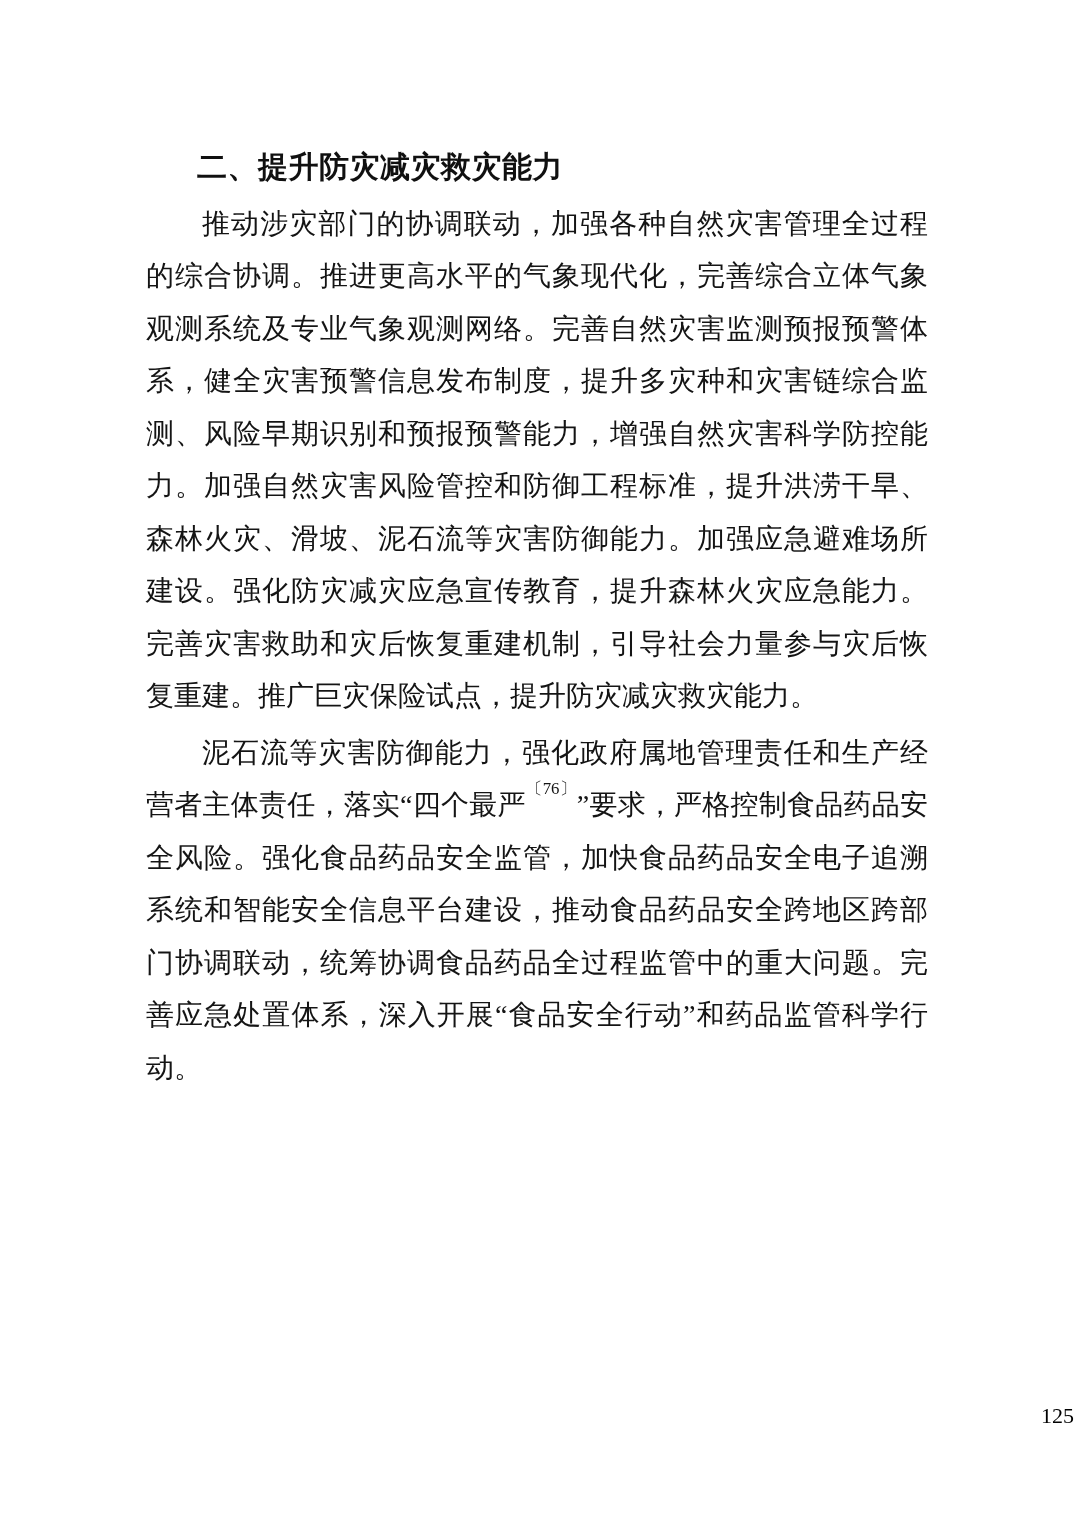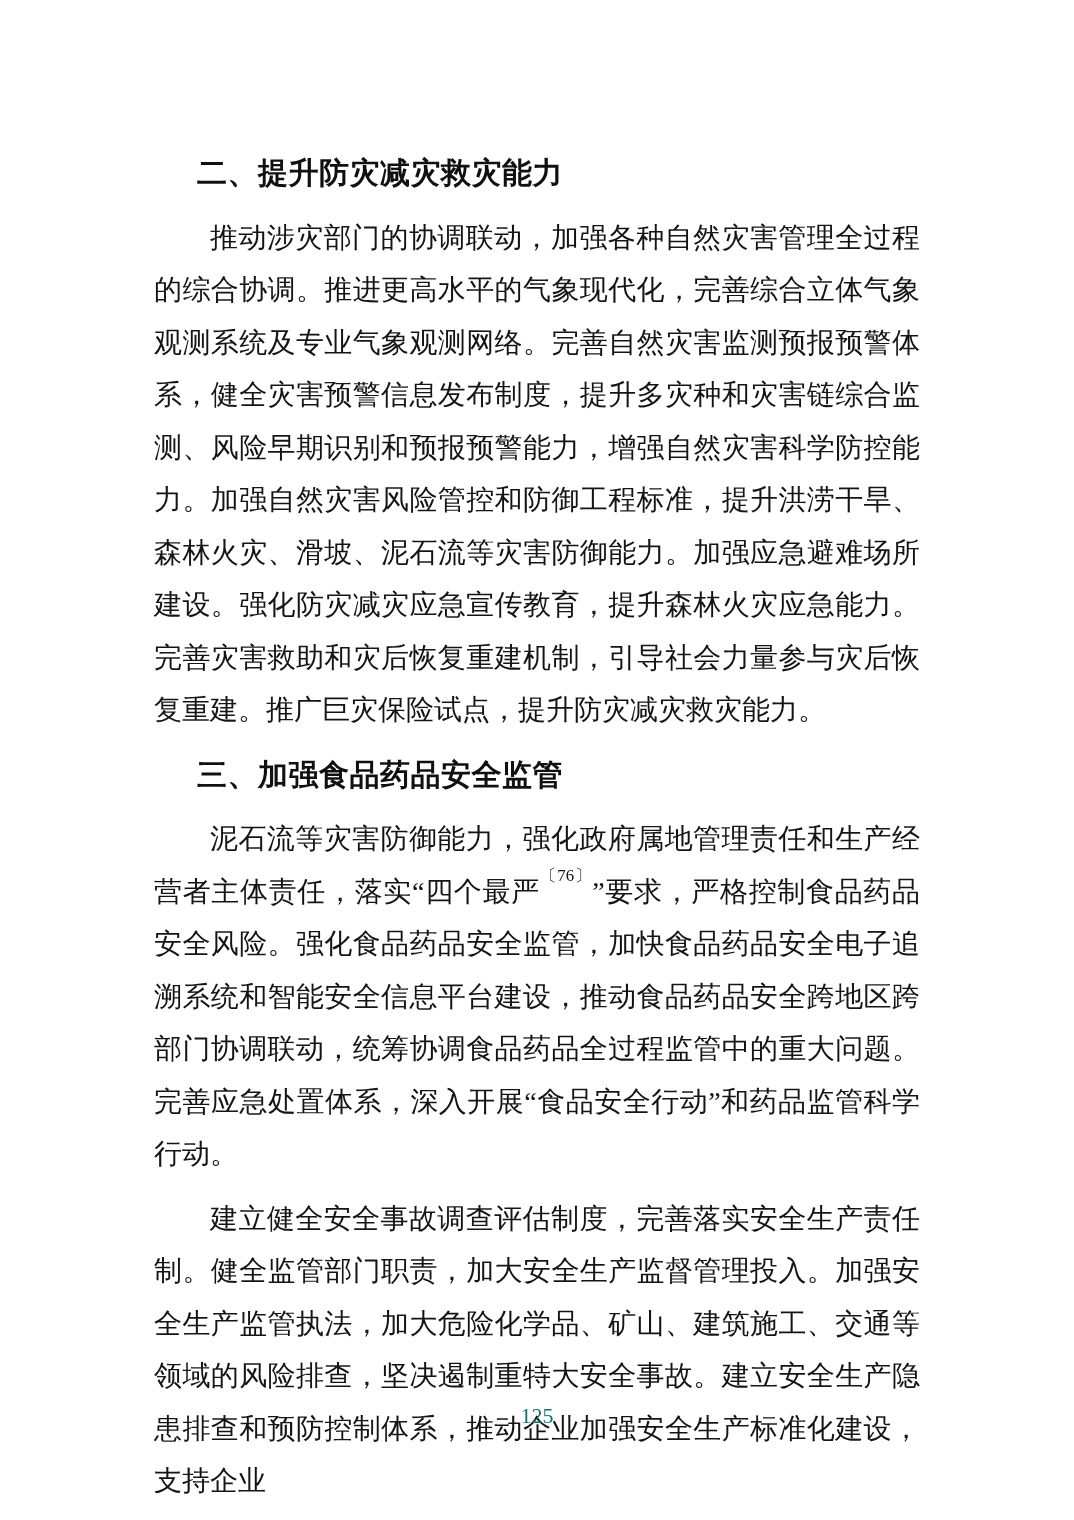--- a/index.html
+++ b/index.html
@@ -11,25 +11,25 @@
     position: relative;
     width: 1074px;
     height: 1520px;
     background: #ffffff;
     color: #141414;
     overflow: hidden;
   }
   .content {
     position: absolute;
     left: 142px;
-    top: 147px;
+    top: 141px;
     width: 790px;
   }
   .body-para {
-    margin: 12px;
+    margin: 4px;
     font-family: "Liberation Serif", "DejaVu Serif", serif;
     font-size: 28px;
     line-height: 52.5px;
     text-align: justify;
     text-justify: inter-ideograph;
     text-indent: 2em;
     color: #141414;
     word-break: break-all;
   }
   .sec-heading {
@@ -47,40 +47,38 @@
     line-height: 0;
     position: relative;
     top: -0.55em;
     letter-spacing: 0;
   }
   .page-number {
     position: absolute;
     left: 0;
     right: 0;
     top: 1400px;
-    text-align: center;
+    text-align: right;
     font-family: "Liberation Serif", "DejaVu Serif", serif;
     font-size: 22px;
     line-height: 32px;
-    color: #0f766e;
+    color: #000000;
   }
 </style>
 </head>
 <body>
 
 <div class="page">
   <div class="content">
 
     <h2 class="sec-heading">二、提升防灾减灾救灾能力</h2>
 
     <p class="body-para">推动涉灾部门的协调联动，加强各种自然灾害管理全过程的综合协调。推进更高水平的气象现代化，完善综合立体气象观测系统及专业气象观测网络。完善自然灾害监测预报预警体系，健全灾害预警信息发布制度，提升多灾种和灾害链综合监测、风险早期识别和预报预警能力，增强自然灾害科学防控能力。加强自然灾害风险管控和防御工程标准，提升洪涝干旱、森林火灾、滑坡、泥石流等灾害防御能力。加强应急避难场所建设。强化防灾减灾应急宣传教育，提升森林火灾应急能力。完善灾害救助和灾后恢复重建机制，引导社会力量参与灾后恢复重建。推广巨灾保险试点，提升防灾减灾救灾能力。</p>
 
-    <h2 class="sec-heading">三、加强食品药品安全监管</h2>
 
     <p class="body-para"><span>泥石流等灾害防御能力，强化政府属地管理责任和生产经营者主体责任，落实“四个最严</span><sup class="footnote-ref">〔76〕</sup><span>”要求，严格控制食品药品安全风险。强化食品药品安全监管，加快食品药品安全电子追溯系统和智能安全信息平台建设，推动食品药品安全跨地区跨部门协调联动，统筹协调食品药品全过程监管中的重大问题。完善应急处置体系，深入开展“食品安全行动”和药品监管科学行动。</span></p>
 
 
-    <p class="body-para">建立健全安全事故调查评估制度，完善落实安全生产责任制。健全监管部门职责，加大安全生产监督管理投入。加强安全生产监管执法，加大危险化学品、矿山、建筑施工、交通等领域的风险排查，坚决遏制重特大安全事故。建立安全生产隐患排查和预防控制体系，推动企业加强安全生产标准化建设，支持企业</p>
 
   </div>
 
   <div class="page-number">125</div>
 </div>
 
 </body></html>

